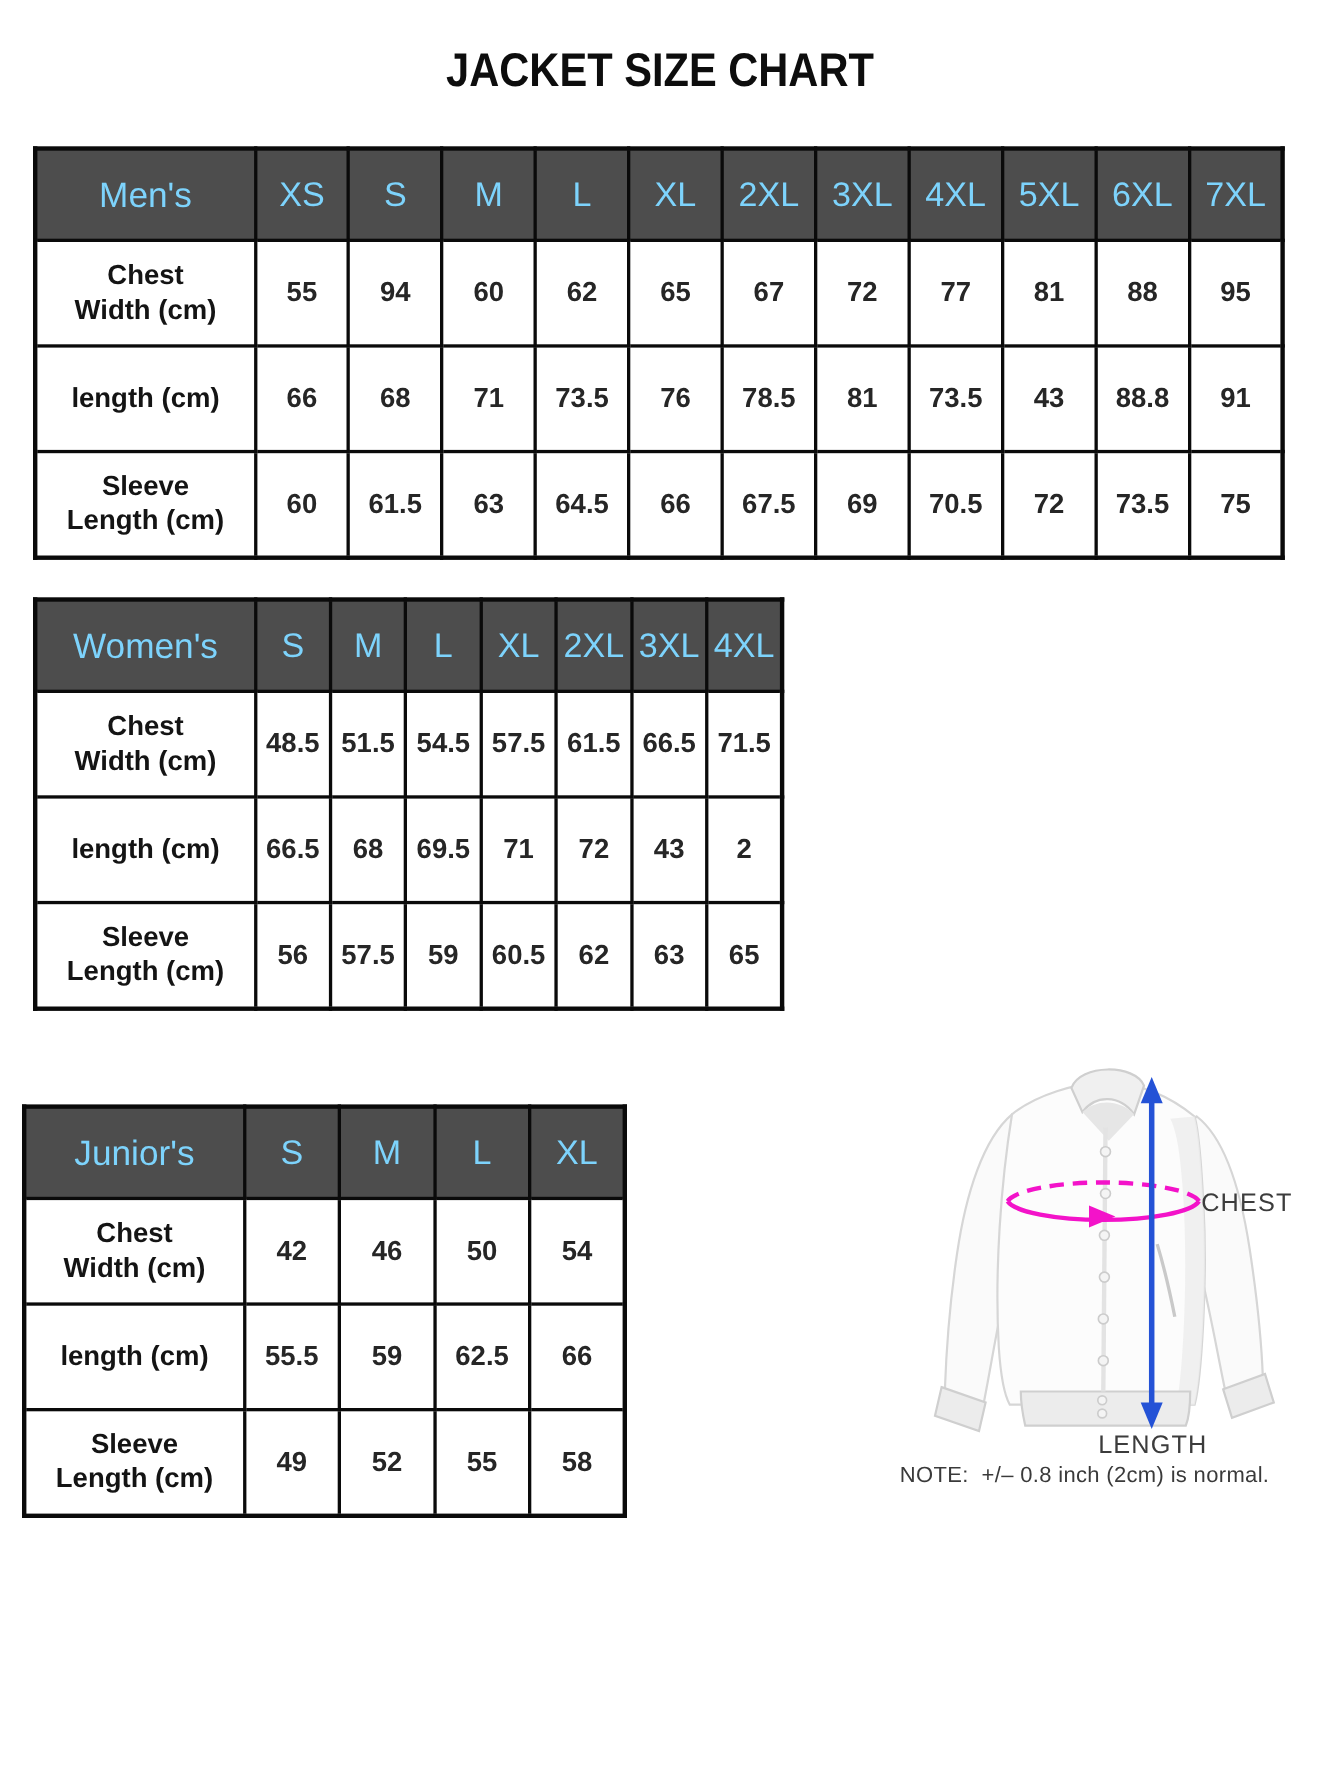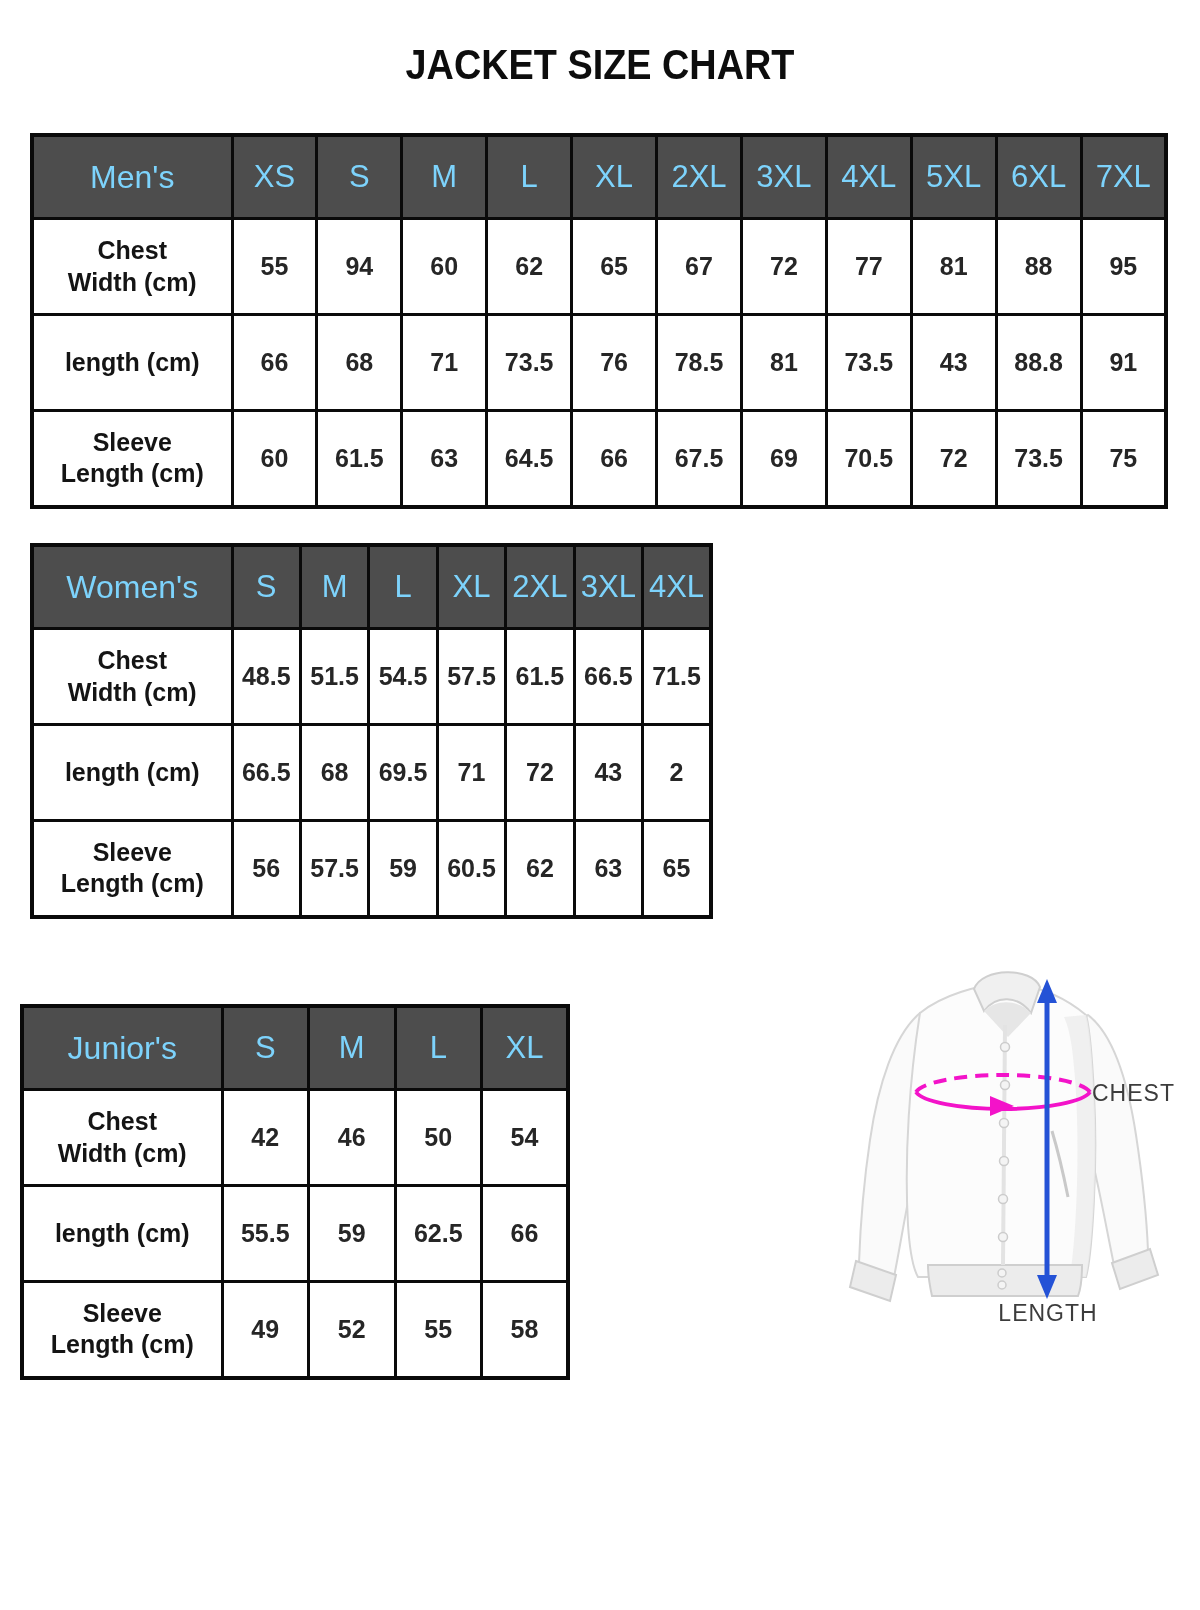--- a/index.html
+++ b/index.html
@@ -283,15 +283,16 @@
         <line x1="257" y1="72" x2="257" y2="358" stroke="#2452d6" stroke-width="5"></line>
         <polygon points="257,54 247,78 267,78" fill="#2452d6"></polygon>
         <polygon points="257,374 247,350 267,350" fill="#2452d6"></polygon>
       </g>
 
       <text x="302" y="176" font-size="23" fill="#3c3c3c" letter-spacing="1" font-family="Liberation Sans, sans-serif" font-weight="500">CHEST</text>
       <text x="258" y="396" text-anchor="middle" font-size="23" fill="#3c3c3c" letter-spacing="1" font-family="Liberation Sans, sans-serif" font-weight="500">LENGTH</text>
     </svg>
   </div>
 
+  <div class="tolerance-note">NOTE:  +/– 0.8 inch (2cm) is normal.</div>
 
 
 </div>
 
 </body></html>

